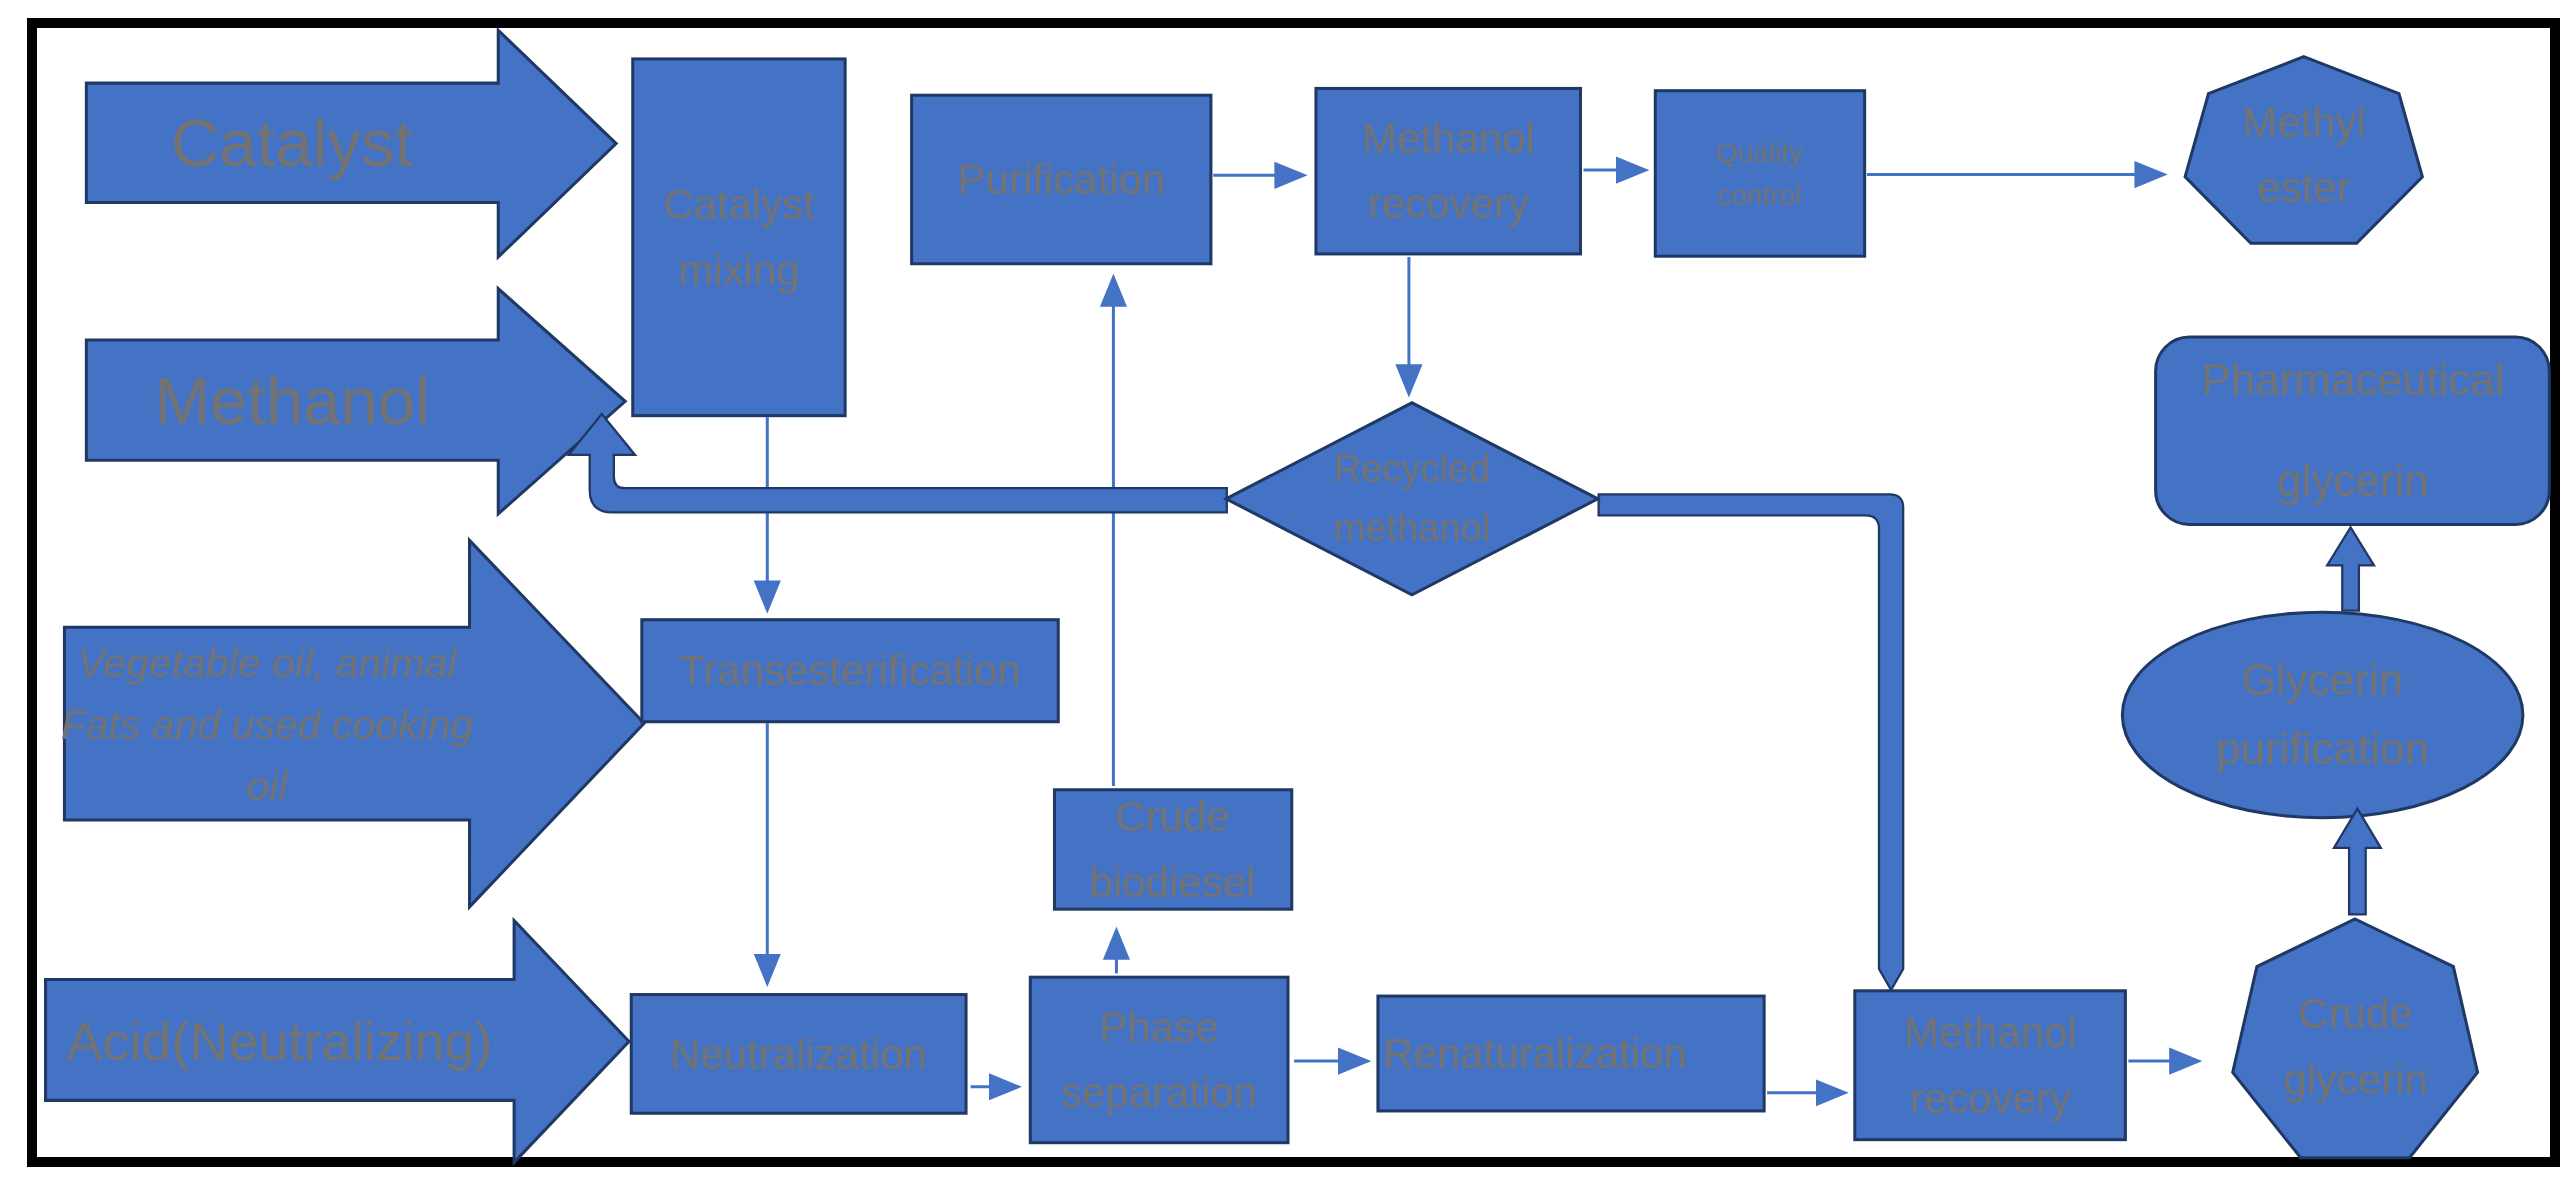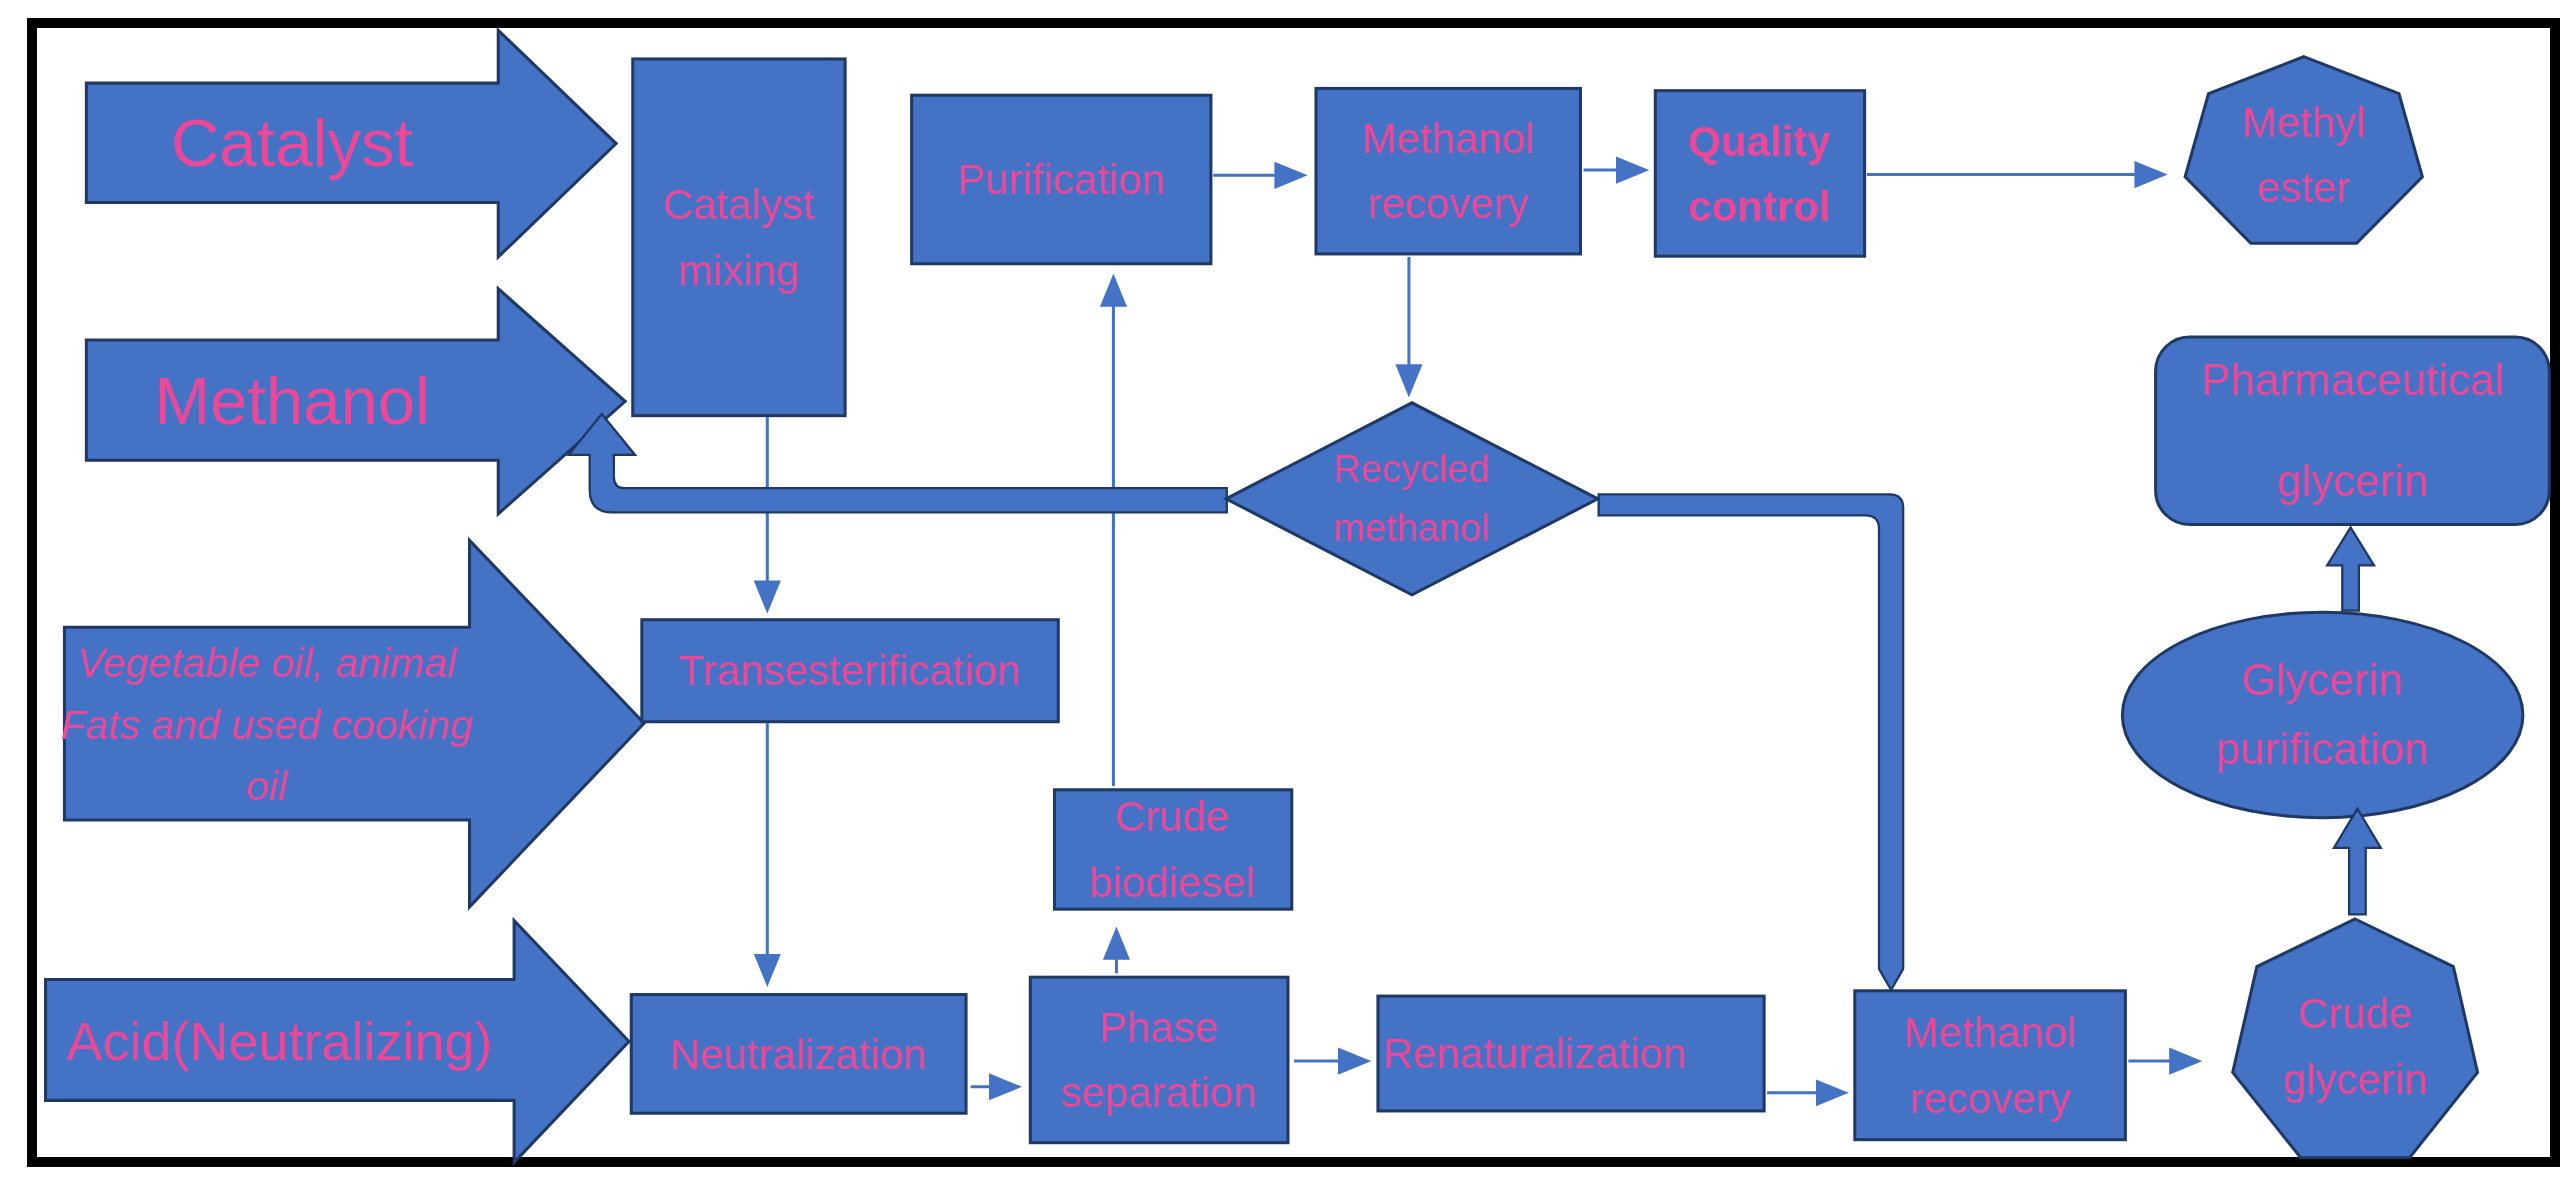--- a/index.html
+++ b/index.html
@@ -2,21 +2,21 @@
 <html style="font-size:12px"><head>
 <meta charset="utf-8">
 <style>
   html,body{margin:0;padding:0;background:#ffffff;}
   #canvas{position:relative;width:2576px;height:1182px;background:#ffffff;overflow:hidden;
           font-family:"Liberation Sans",sans-serif;}
   #diagram-frame{position:absolute;left:27px;top:18px;width:2513px;height:1129px;
                  border:10.6px solid #000;}
   svg{position:absolute;left:0;top:0;}
   .lbl{position:absolute;display:flex;flex-direction:column;align-items:center;justify-content:center;
-       text-align:center;color:#ec4899;pointer-events:none;}
+       text-align:center;color:#737373;pointer-events:none;}
   .ln{display:block;}
   .lh2 .ln{line-height:1.55;}
   .lh3 .ln{line-height:1.5;font-style:italic;}
 </style>
 </head>
 <body>
 
 <div id="canvas">
 
   <div id="diagram-frame"></div>
@@ -96,21 +96,21 @@
     <span class="ln">mixing</span>
   </div>
 
   <div class="lbl" style="left:912px;top:95px;width:299px;height:169px;font-size:42px;">Purification</div>
 
   <div class="lbl lh2" style="left:1316px;top:88px;width:265px;height:166px;font-size:42px;">
     <span class="ln">Methanol</span>
     <span class="ln">recovery</span>
   </div>
 
-  <div class="lbl lh2" style="left:1655px;top:91px;width:209px;height:166px;font-size:42px;font-weight:bold;">
+  <div class="lbl lh2" style="left:1655px;top:91px;width:209px;height:166px;font-size:28px;">
     <span class="ln">Quality</span>
     <span class="ln">control</span>
   </div>
 
   <div class="lbl lh2" style="left:2215px;top:87px;width:178px;height:136px;font-size:42px;">
     <span class="ln">Methyl</span>
     <span class="ln">ester</span>
   </div>
 
   <div class="lbl lh2" style="left:1264px;top:427px;width:296px;height:144px;font-size:38px;">

